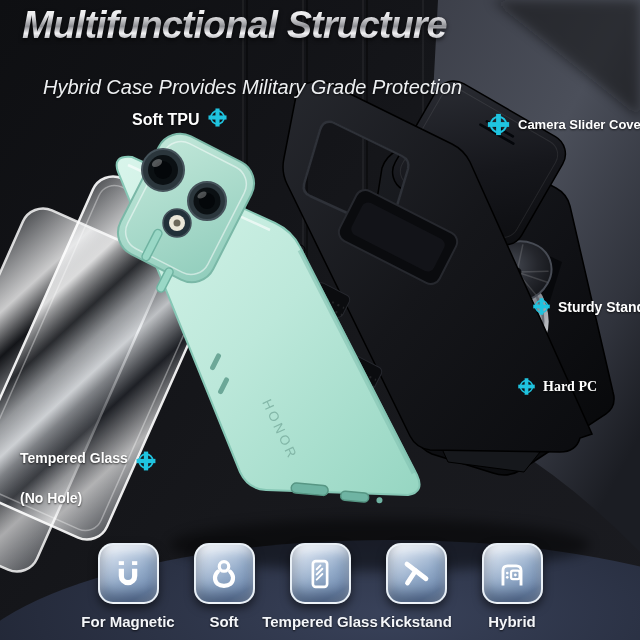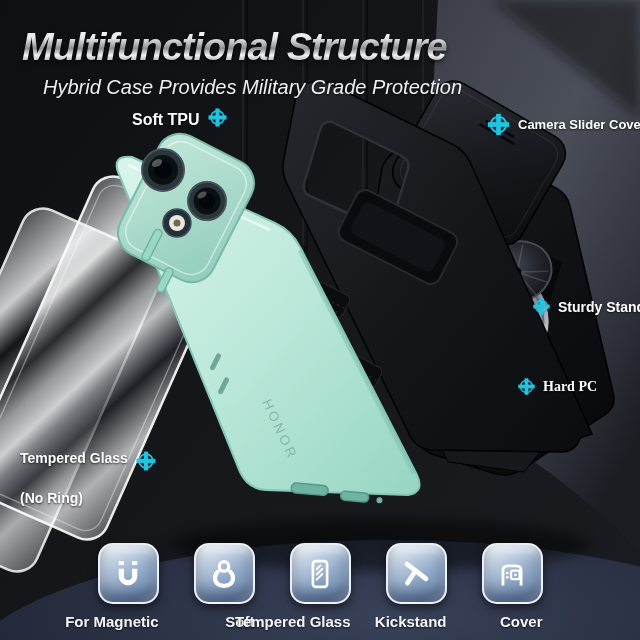--- a/index.html
+++ b/index.html
@@ -5,21 +5,21 @@
   html,body{margin:0;padding:0;background:#000;}
   .stage{
     position:relative;width:640px;height:640px;overflow:hidden;
     font-family:"Liberation Sans",sans-serif;
     background:linear-gradient(128deg,#0e0f12 0%,#141519 38%,#17181c 55%,#1a1b20 100%);
   }
   svg{display:block;}
   .scene{position:absolute;inset:0;}
   
   .title{
-    position:absolute;left:22px;top:26px;margin:0;white-space:nowrap;
+    position:absolute;left:22px;top:4px;margin:0;white-space:nowrap;
     font-size:38px;font-weight:700;font-style:italic;letter-spacing:-1px;
     background:linear-gradient(180deg,#ffffff 0%,#e8e8ea 28%,#8e8f94 52%,#f2f2f4 68%,#97989d 88%,#cfd0d4 100%);
     -webkit-background-clip:text;background-clip:text;color:transparent;
     filter:drop-shadow(0 2px 2px rgba(0,0,0,.65));
   }
   .subtitle{
     position:absolute;left:27px;top:60px;margin:16px;white-space:nowrap;
     font-size:20px;font-style:italic;font-weight:400;color:#eef0f2;
     text-shadow:0 1px 2px rgba(0,0,0,.6);
   }
@@ -30,21 +30,21 @@
   .co-soft-tpu{left:132px;top:106px;font-size:16px;align-items:flex-end;}
   .co-slider-cover{left:485px;top:111px;font-size:13px;}
   .co-sturdy{left:531px;top:296px;font-size:14px;}
   .co-hardpc{left:516px;top:376px;font-size:14px;font-family:Liberation Serif, serif;}
   .co-glass{left:20px;top:448px;align-items:flex-start;font-size:14px;}
   .co-glass .lines{line-height:20px;}
   
   .features{
     position:absolute;left:0;right:0;top:543px;display:flex;justify-content:center;gap:35px;
   }
-  .feature{display:flex;flex-direction:column;align-items:flex-end;width:61px;}
+  .feature{display:flex;flex-direction:column;align-items:center;width:61px;}
   .tile{
     width:61px;height:61px;border-radius:15px;display:grid;place-items:center;
     background:linear-gradient(150deg,#eef3f9 0%,#c6d4e6 25%,#93abc9 55%,#7690b4 82%,#a3b5cf 100%);
     border:2px solid rgba(240,245,250,.92);box-sizing:border-box;
     box-shadow:inset 0 -9px 14px rgba(25,40,65,.5),inset 0 6px 8px rgba(255,255,255,.55),0 4px 10px rgba(0,0,0,.55);
   }
   .feature .lbl{
     margin-top:9px;font-size:15px;font-weight:600;color:#f4f6f9;white-space:nowrap;
     text-shadow:0 1px 2px rgba(0,0,0,.7);
   }
@@ -314,21 +314,21 @@
       <line x1="14" y1="3" x2="14" y2="25" stroke="#1FC4E0" stroke-width="5"></line>
       <line x1="3" y1="14" x2="25" y2="14" stroke="#1FC4E0" stroke-width="5"></line>
     </svg>
     <span>Hard PC</span>
   </div>
 
   <div class="callout co-glass">
     <span class="lines">
       <span>Tempered Glass</span><br>
       <br>
-      <span>(No Ring)</span>
+      <span>(No Hole)</span>
     </span>
     <svg class="x-icon" width="24" height="24" viewBox="0 0 28 28" style="margin-top:1px;">
       <circle cx="14" cy="14" r="8" fill="none" stroke="#1FC4E0" stroke-width="2"></circle>
       <line x1="14" y1="3" x2="14" y2="25" stroke="#1FC4E0" stroke-width="5"></line>
       <line x1="3" y1="14" x2="25" y2="14" stroke="#1FC4E0" stroke-width="5"></line>
     </svg>
   </div>
 
   <div class="features">
 
@@ -382,17 +382,17 @@
       <div class="tile">
         <svg width="38" height="38" viewBox="0 0 40 40" fill="none" stroke="#fff">
           <path d="M10.5 32 V16.5 q0 -5 5 -5 h9 q5 0 5 5 V32" stroke-width="3"></path>
           <rect x="19" y="16.5" width="9" height="9" rx="2" stroke-width="2.4"></rect>
           <circle cx="15" cy="19" r="1.4" fill="#fff" stroke="none"></circle>
           <circle cx="15" cy="23.5" r="1.4" fill="#fff" stroke="none"></circle>
           <line x1="23.5" y1="19.5" x2="23.5" y2="22.5" stroke-width="1.6"></line>
           <line x1="22" y1="21" x2="25" y2="21" stroke-width="1.6"></line>
         </svg>
       </div>
-      <span class="lbl">Cover</span>
+      <span class="lbl">Hybrid</span>
     </div>
 
   </div>
 </div>
 
 </body></html>

